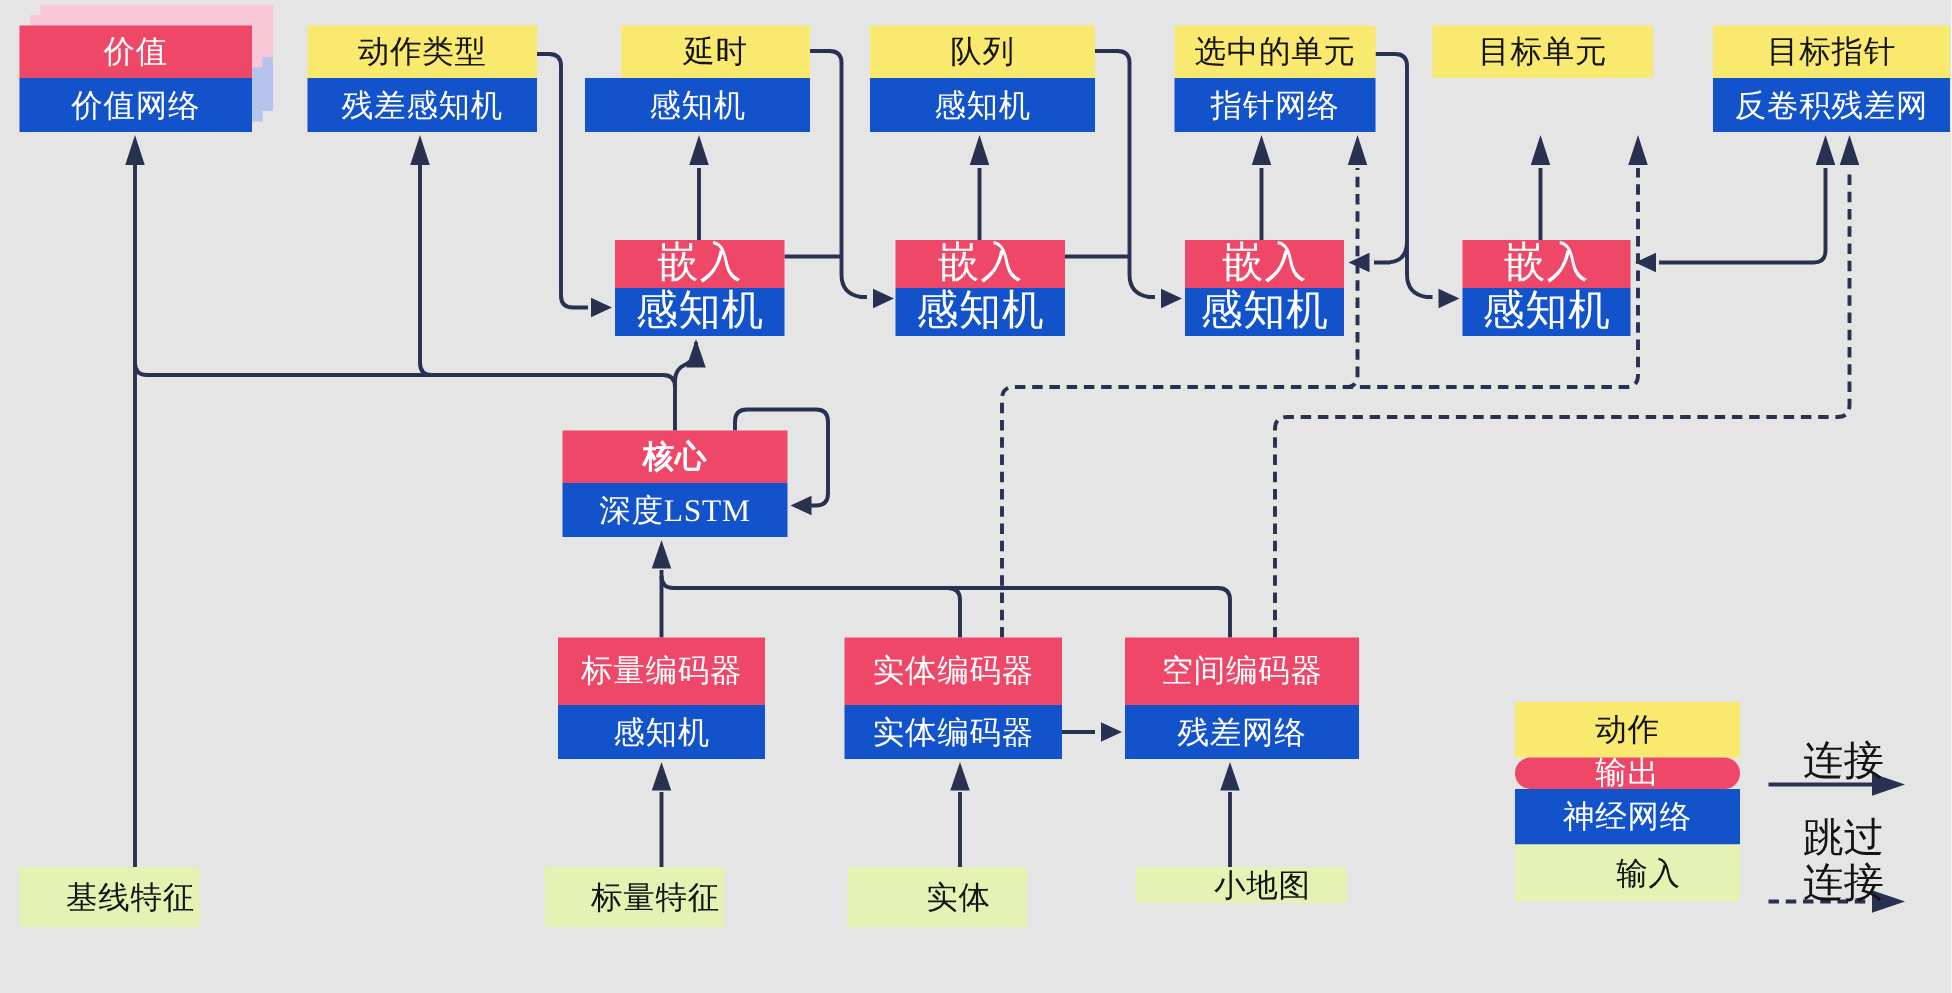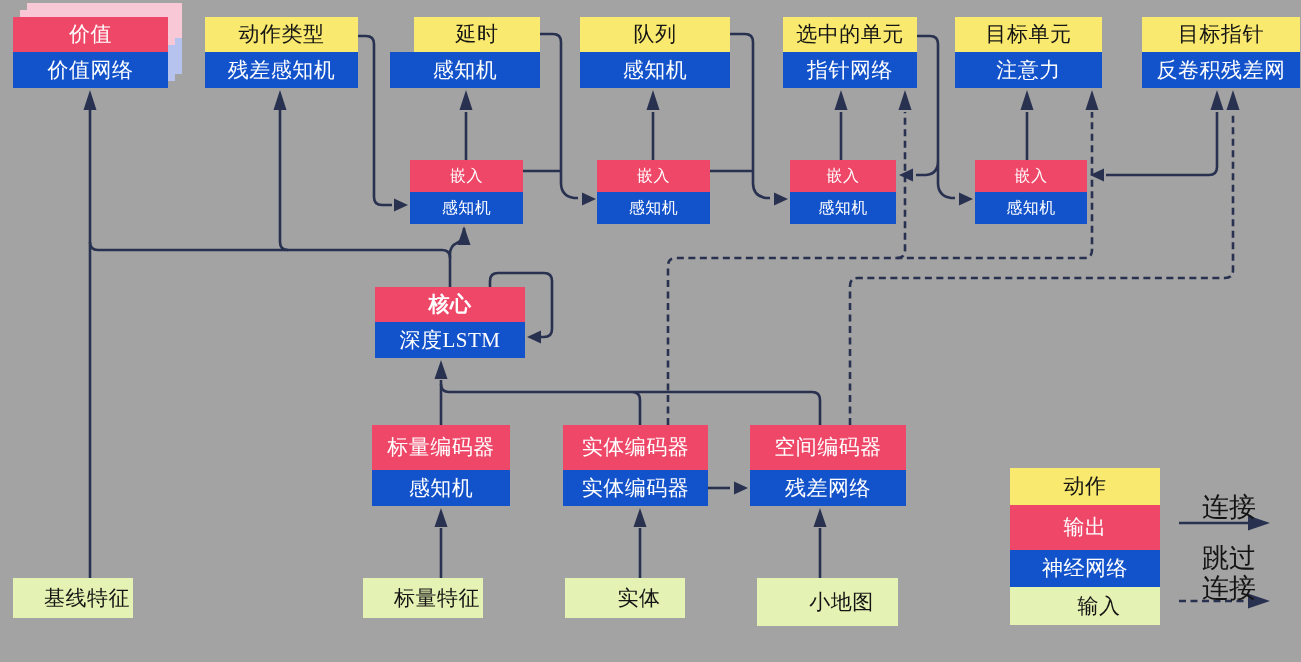--- a/index.html
+++ b/index.html
@@ -1,25 +1,25 @@
 <!DOCTYPE html>
 <html><head>
 <meta charset="utf-8">
 <style>
   html,body{margin:0;padding:0;background:#ffffff;}
   #canvas{
-    position:relative;width:1301px;height:662px;background:#a3a3a3;overflow:hidden;
+    position:relative;width:1301px;height:662px;background:#e5e5e5;overflow:hidden;
     font-family:"Liberation Serif","DejaVu Serif",serif;
     --yellow:#f9e96e; --red:#ee4768; --blue:#1252cb; --green:#e4f2b3;
     --navy:#293150; --shpink:#f8c8d7; --shblue:#b5c3ee;
   }
   .node{position:absolute;display:flex;flex-direction:column;}
   .seg{display:flex;align-items:center;justify-content:center;text-align:center;
        font-size:21px;line-height:1;letter-spacing:0.5px;white-space:nowrap;}
-  .seg.small{font-size:16px;}
+  .seg.small{font-size:28px;}
   .yellow{background:var(--yellow);color:#141414;}
   .red{background:var(--red);color:#ffffff;}
   .blue{background:var(--blue);color:#ffffff;}
   .green{background:var(--green);color:#141414;padding-left:28px;}
   .shadow-top{background:var(--shpink);}
   .shadow-bot{background:var(--shblue);}
   svg.wires{position:absolute;left:0;top:0;z-index:1;}
   .node,.legend-label{z-index:2;}
   .legend-label{position:absolute;font-size:27px;color:#141414;text-align:center;}
 </style>
@@ -139,23 +139,20 @@
         <span>选中的单元</span>
       </div>
     <div class="seg blue" style="height:36px;">
         <span>指针网络</span>
       </div>
   </div>
   <div class="node" style="left:955px;top:17px;width:147px;">
     <div class="seg yellow" style="height:35px;">
         <span>目标单元</span>
       </div>
-    <div class="seg blue" style="height:36px;">
-        <span>注意力</span>
-      </div>
   </div>
   <div class="node" style="left:1142px;top:17px;width:158px;">
     <div class="seg yellow" style="height:35px;">
         <span>目标指针</span>
       </div>
     <div class="seg blue" style="height:36px;">
         <span>反卷积残差网</span>
       </div>
   </div>
 
@@ -235,30 +232,30 @@
     <div class="seg green" style="height:40px;">
         <span>实体</span>
       </div>
   </div>
   <div class="node" style="left:363px;top:578px;width:120px;">
     <div class="seg green" style="height:40px;">
         <span>标量特征</span>
       </div>
   </div>
   <div class="node" style="left:757px;top:578px;width:141px;">
-    <div class="seg green" style="height:48px;">
+    <div class="seg green" style="height:24px;">
         <span>小地图</span>
       </div>
   </div>
 
   <div class="node" style="left:1010px;top:468px;width:150px;">
     <div class="seg yellow" style="height:37px;">
         <span>动作</span>
       </div>
-    <div class="seg red" style="height:45px;">
+    <div class="seg red" style="height:21px;border-radius:16px;">
         <span>输出</span>
       </div>
     <div class="seg blue" style="height:37px;">
         <span>神经网络</span>
       </div>
     <div class="seg green" style="height:38px;">
         <span>输入</span>
       </div>
   </div>
   <div class="legend-label" style="left:1192px;top:489px;width:74px;">连接</div>

